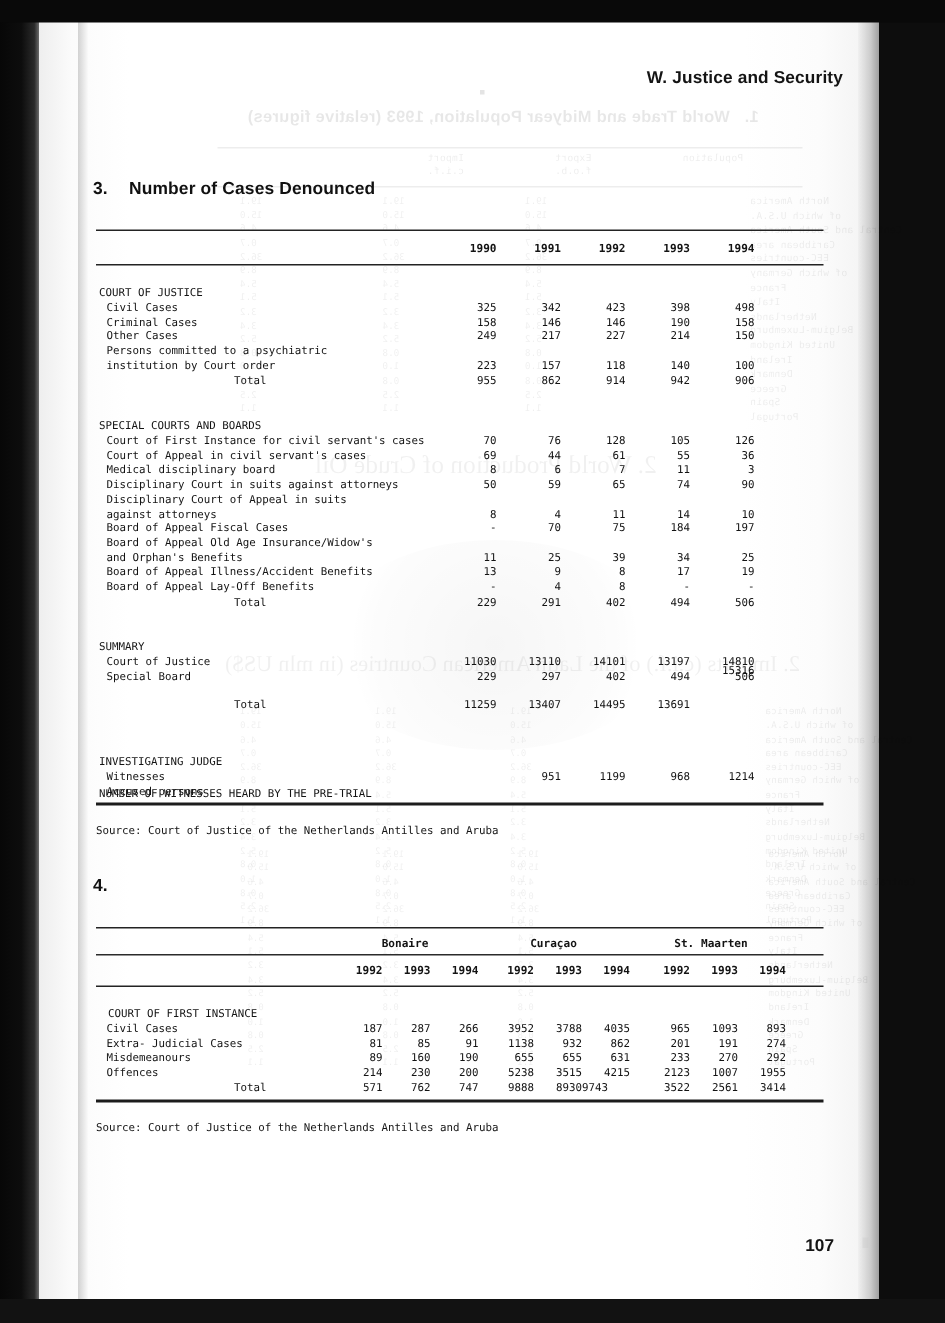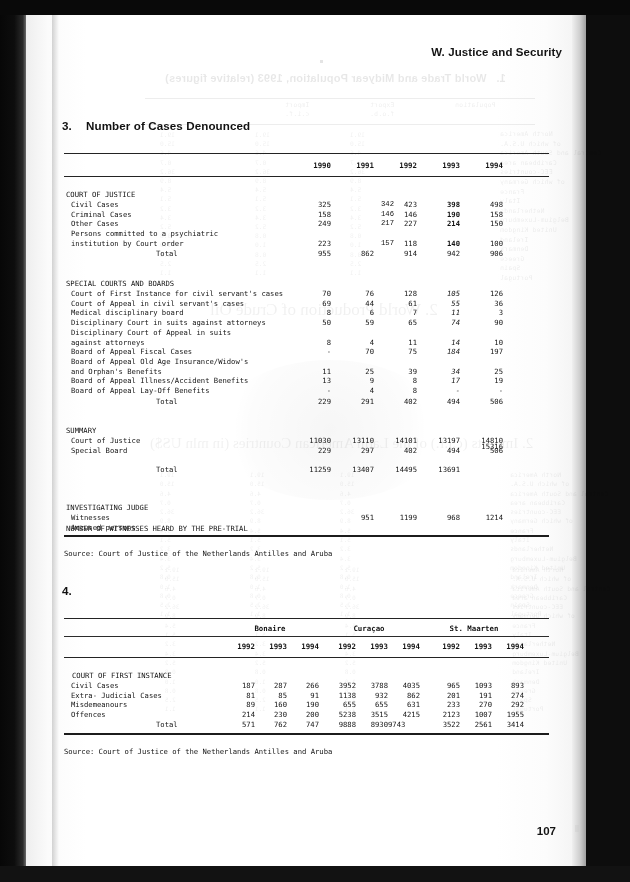--- a/index.html
+++ b/index.html
@@ -441,31 +441,31 @@
   <div class="tbl" style="left:45px; top:186px;">Civil Cases
 Criminal Cases
 Other Cases
 Persons committed to a psychiatric
 institution by Court order</div>
   <div class="tbl num" style="left:265px; top:186px; width:40px;">325
 158
 249
 
 223</div>
-  <div class="tbl num" style="left:328px; top:186px; width:40px;font-family:Liberation Mono, monospace;">342
+  <div class="tbl num" style="left:308px; top:186px; width:40px;">342
 146
 217
 
 157</div>
   <div class="tbl num" style="left:351px; top:186px; width:40px;">423
 146
 227
 
 118</div>
-  <div class="tbl num" style="left:394px; top:186px; width:40px;font-weight:bold;">398
+  <div class="tbl num" style="left:394px; top:186px; width:40px;">398
 190
 214
 
 140</div>
   <div class="tbl num" style="left:437px; top:186px; width:40px;">498
 158
 150
 
 100</div>
 
@@ -514,21 +514,21 @@
 61
 7
 65
 
 11
 75
 
 39
 8
 8</div>
-  <div class="tbl num" style="left:394px; top:275px; width:40px;font-style:italic;">105
+  <div class="tbl num" style="left:394px; top:275px; width:40px;">105
 55
 11
 74
 
 14
 184
 
 34
 17
 -</div>

